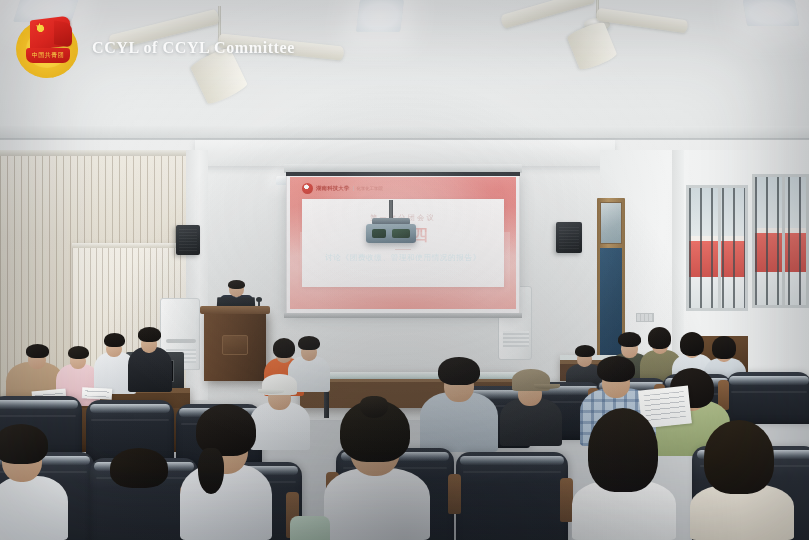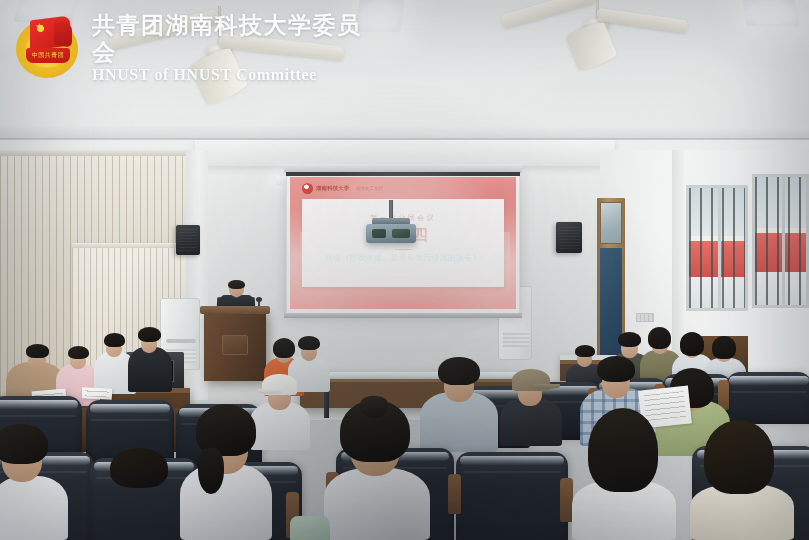--- a/index.html
+++ b/index.html
@@ -885,18 +885,17 @@
       <div class="emblem-teeth"></div>
       <div class="emblem-inner"></div>
       <div class="emblem-flag"></div>
       <div class="emblem-flag2"></div>
       <div class="emblem-star"></div>
       <div class="emblem-ribbon">
         <span>中国共青团</span>
       </div>
     </div>
     <div class="wm-text">
-      <div class="wm-cn">共青团湖南科技大学委员会</div>
-      <div class="wm-en">HNUST of HNUST Committee</div>
+      <div class="wm-en">CCYL of CCYL Committee</div>
     </div>
   </div>
 
 </div>
 
 </body></html>

